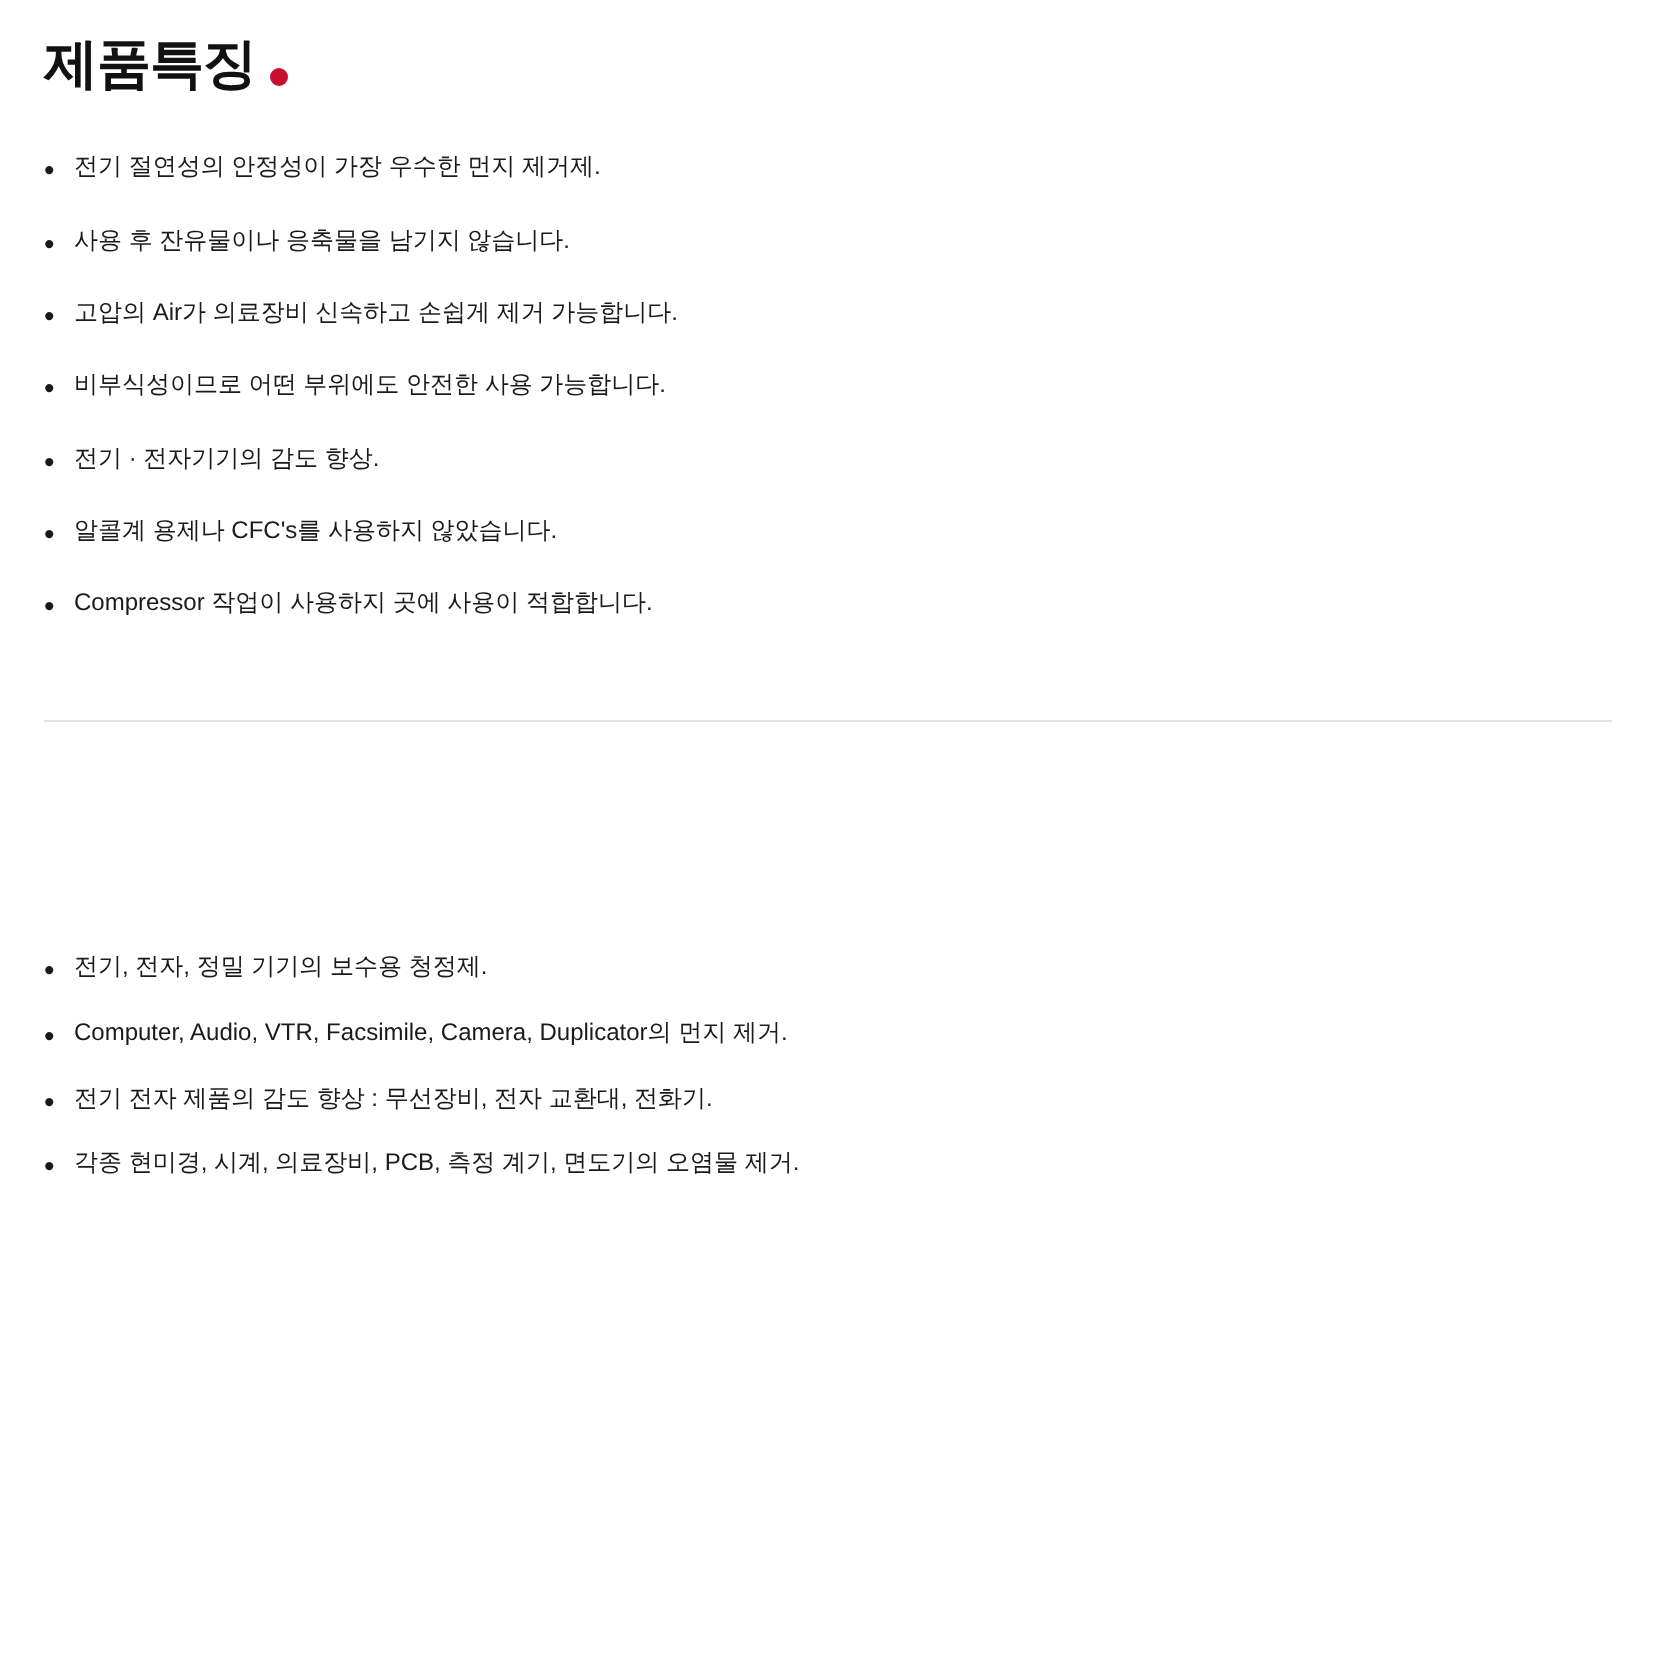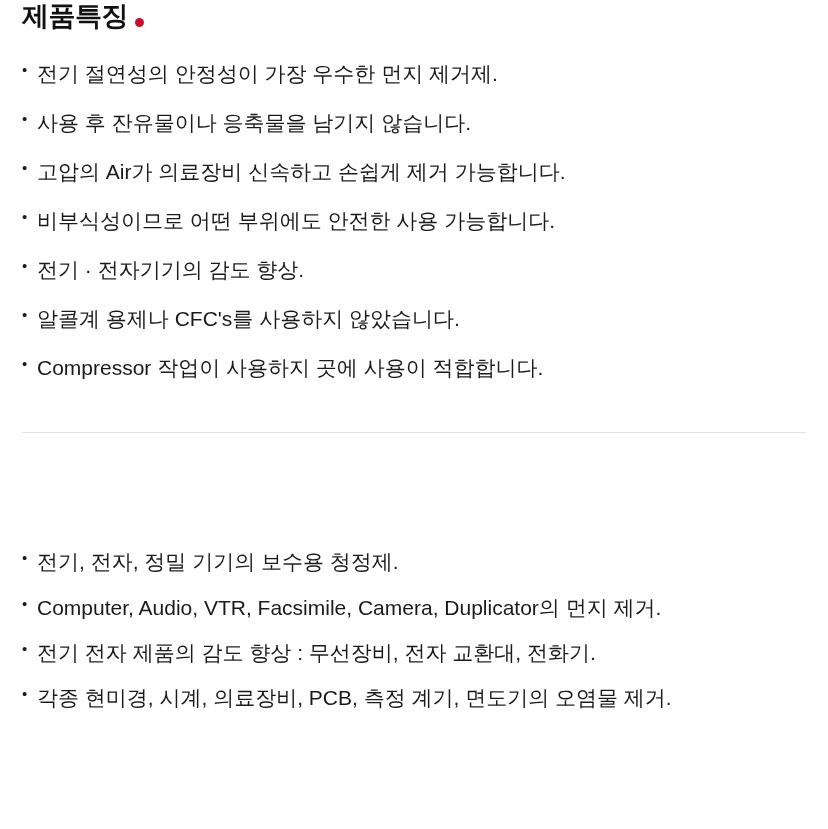--- a/index.html
+++ b/index.html
@@ -45,21 +45,21 @@
     margin-left: 7px;
     margin-bottom: 5px;
     flex: none;
   }
   .bullet-list {
     list-style: none;
     margin: 0;
     padding: 0;
   }
   .bullet-list li {
-    font-size: 21px;
+    font-size: 12px;
     color: #1a1a1a;
     line-height: 1.4;
     position: relative;
     padding-left: 15px;
     white-space: nowrap;
   }
   .bullet-list li::before {
     content: "\2022";
     position: absolute;
     left: 0;
@@ -67,20 +67,21 @@
     color: #1a1a1a;
     font-size: 15px;
   }
   .features .bullet-list li {
     margin-bottom: 19.5px;
   }
   .uses .bullet-list li {
     margin-bottom: 16px;
   }
   .features {
+    padding-top: 16px;
   }
   .features .bullet-list {
     margin-top: 27px;
   }
   .divider {
     height: 1px;
     background: #e3e3e3;
     margin-top: 50px;
   }
   .uses {

